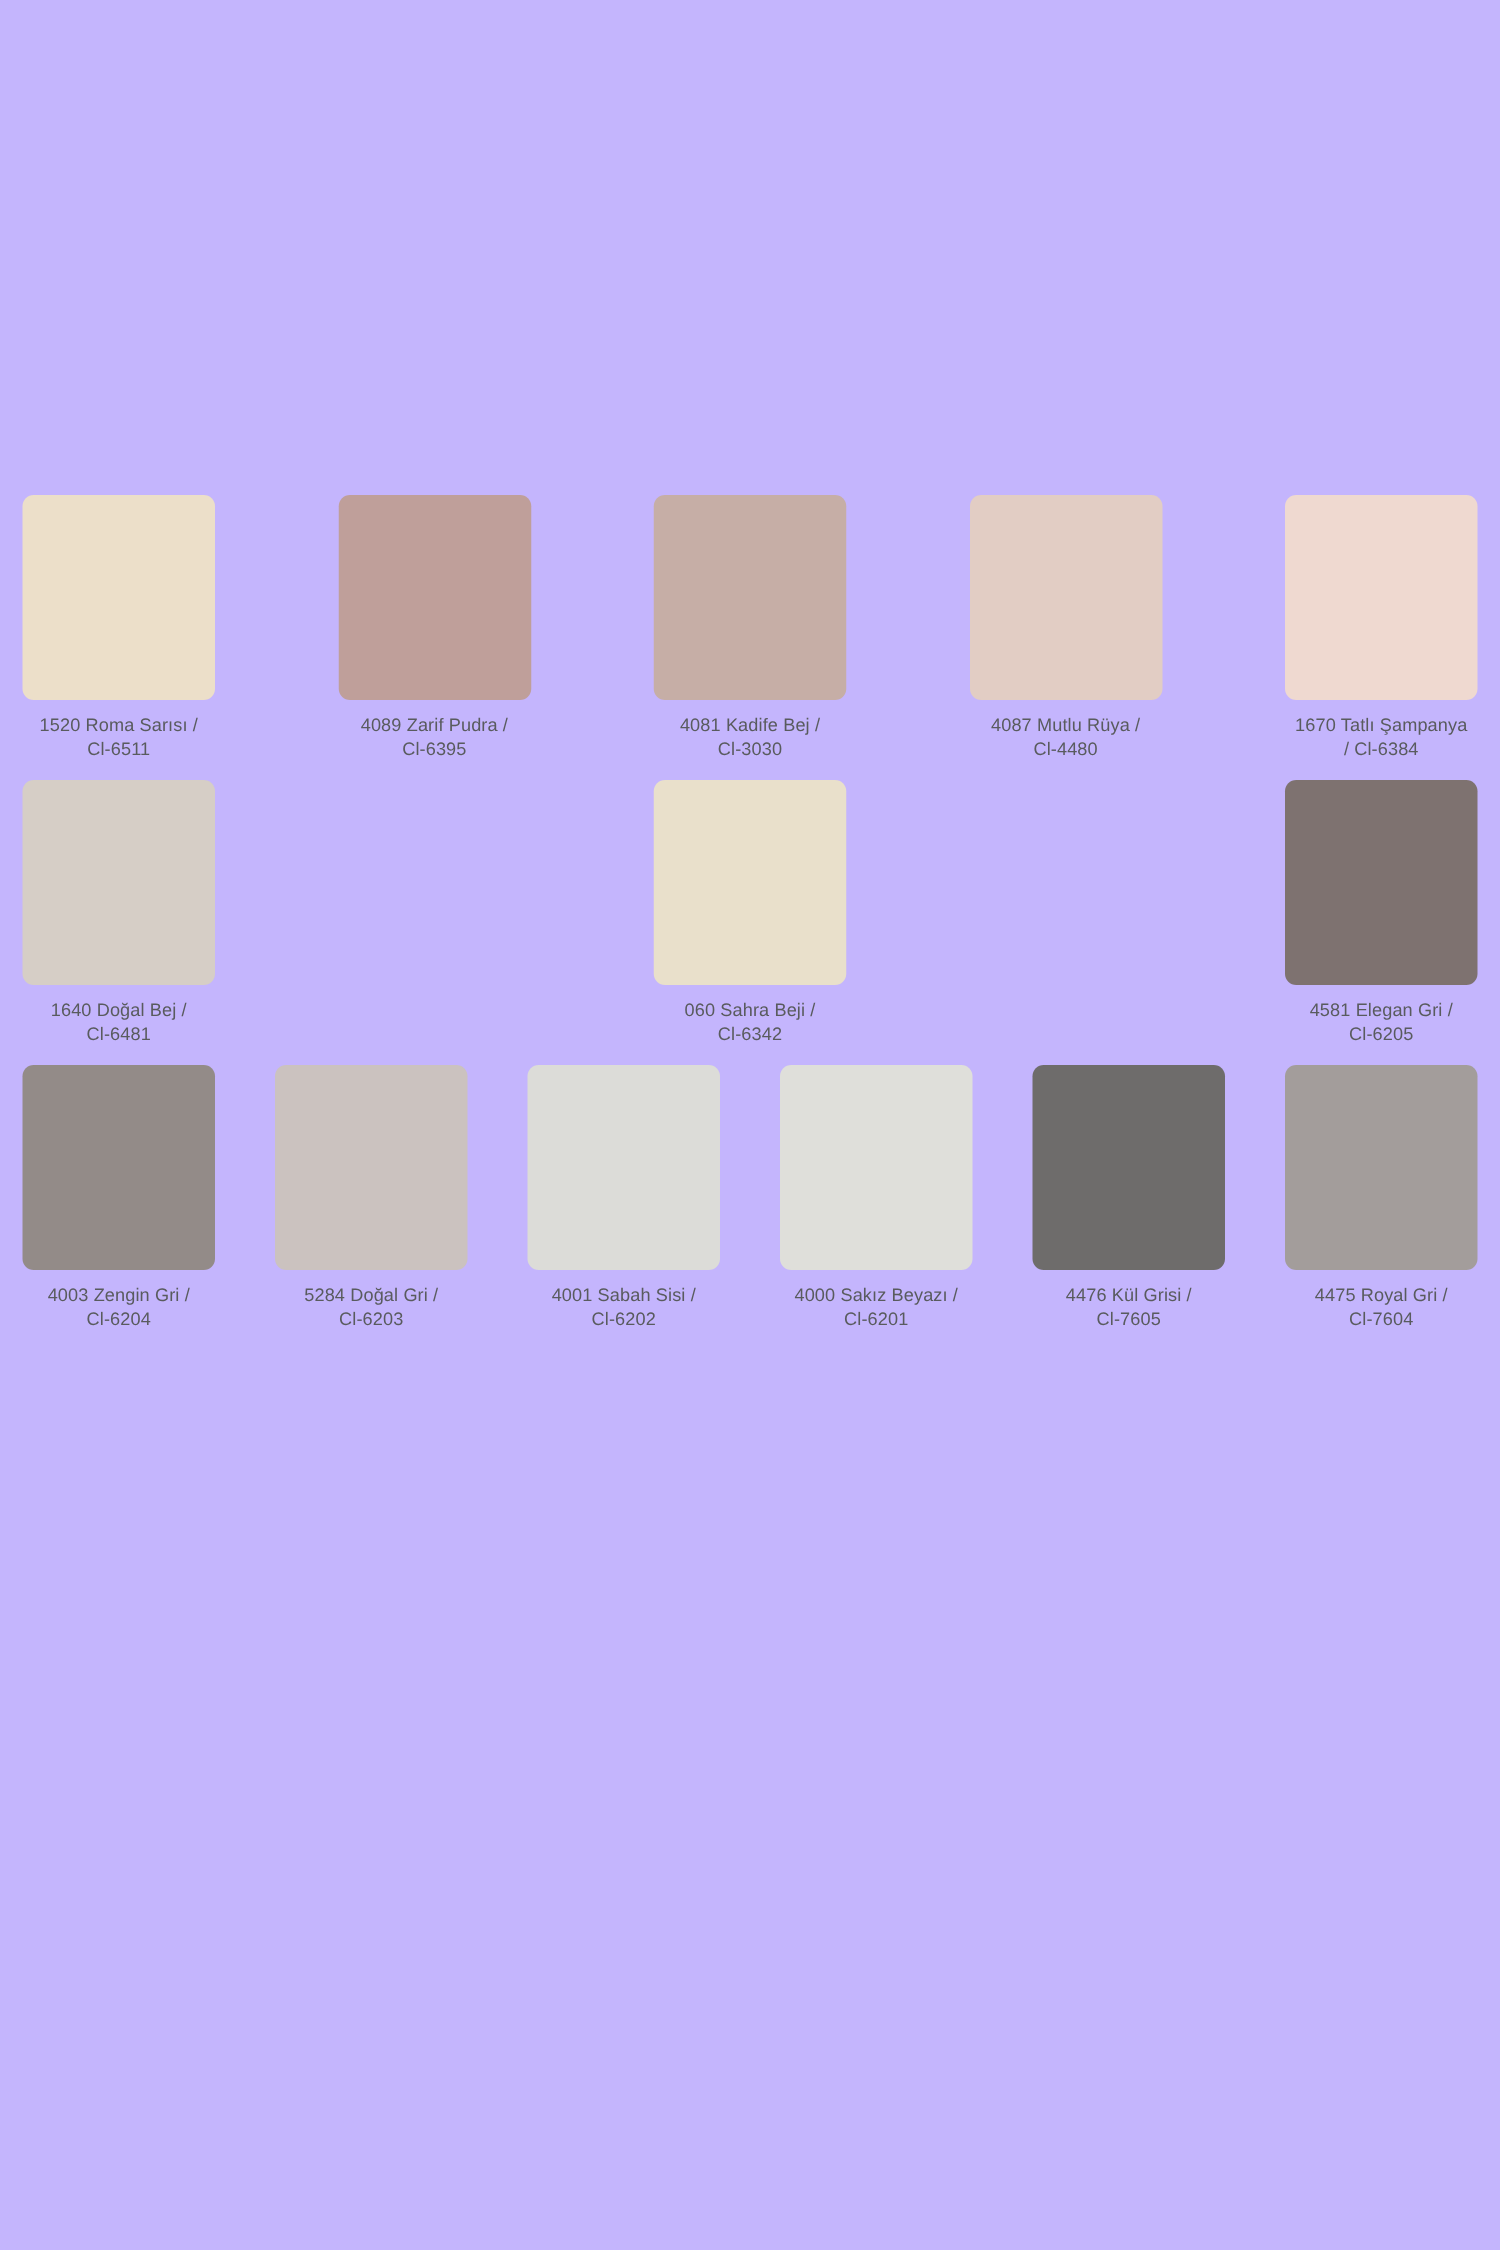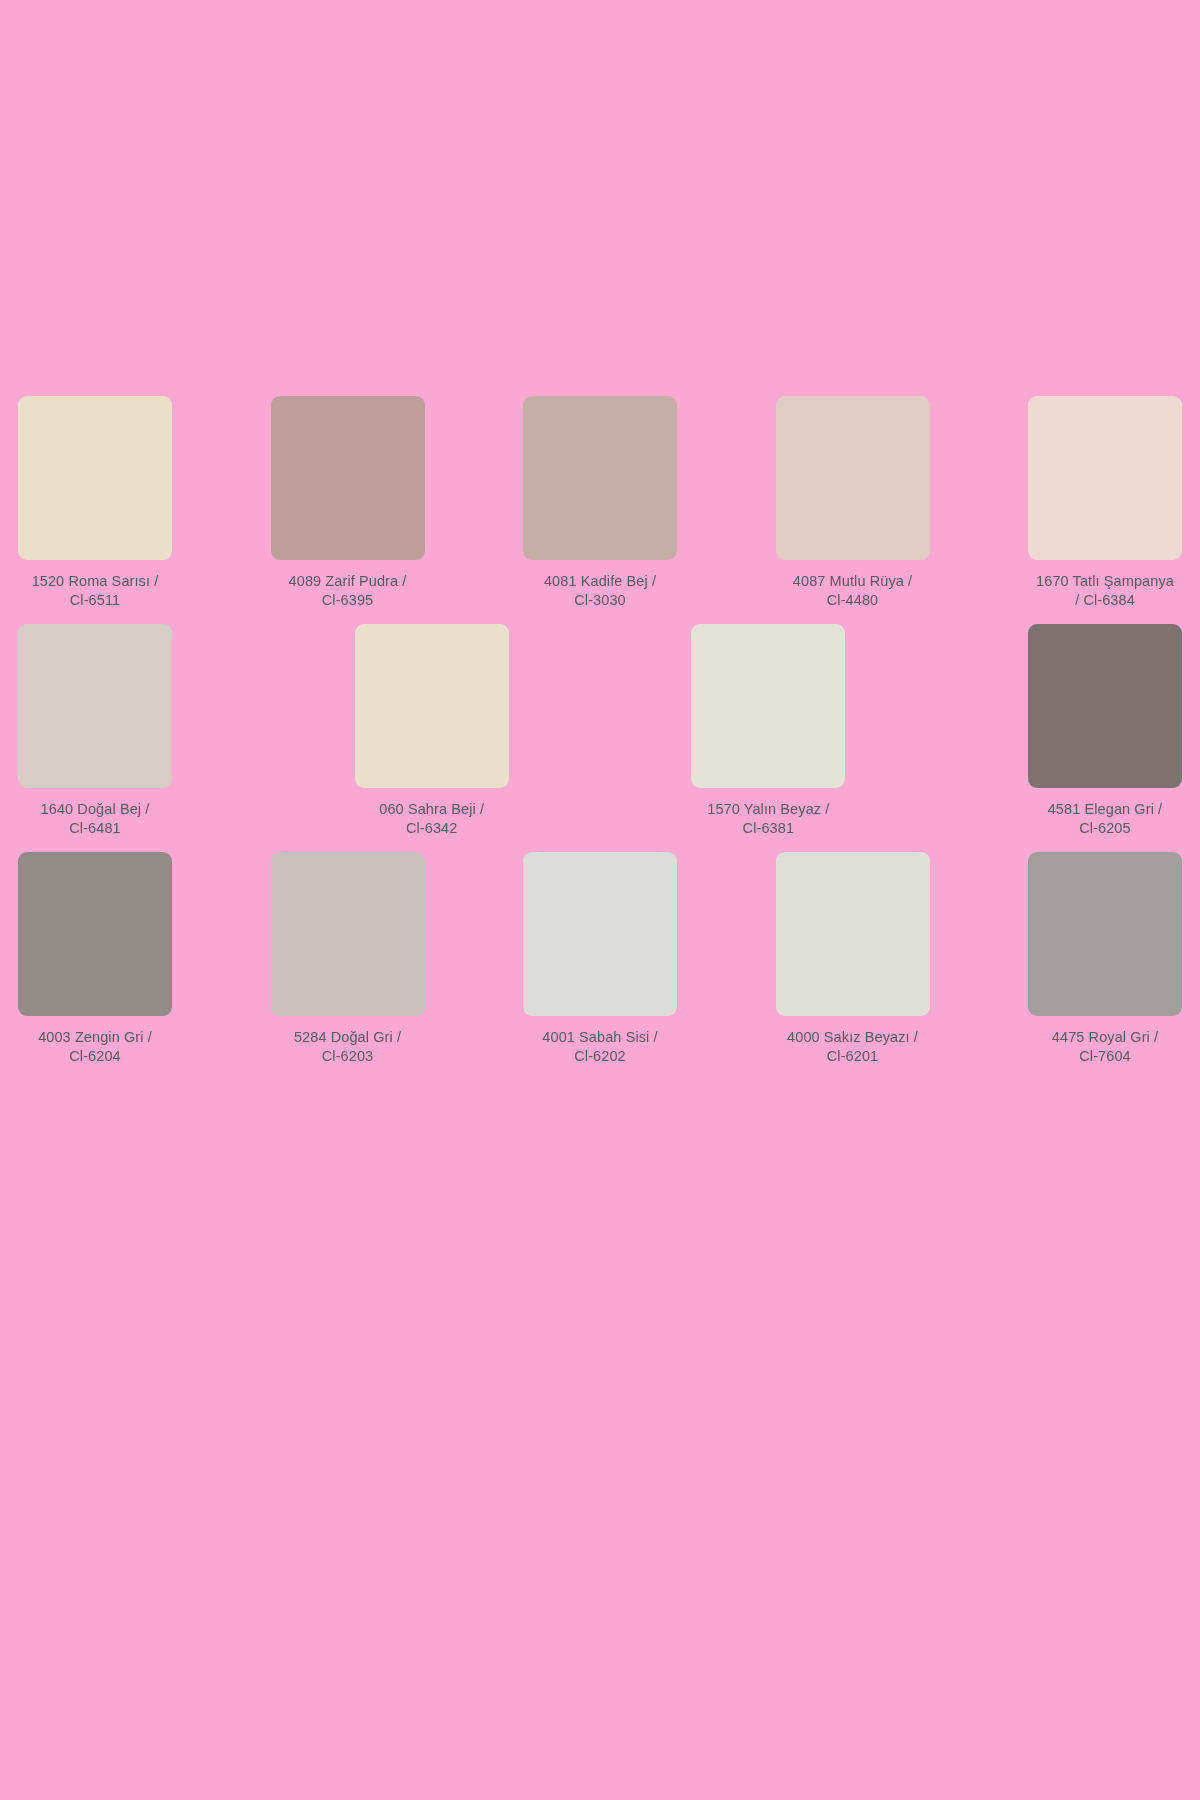--- a/index.html
+++ b/index.html
@@ -12,21 +12,21 @@
     height: 1800px;
     font-family: "Liberation Sans", sans-serif;
     -webkit-font-smoothing: antialiased;
     overflow: hidden;
   }
 
   .page {
     position: relative;
     width: 1200px;
     height: 1800px;
-    background: #f9a8d4;
+    background: #c4b5fd;
     box-sizing: border-box;
   }
 
   .palette {
     position: absolute;
     left: 0;
     top: 396px;
     width: 1200px;
   }
 
@@ -121,27 +121,20 @@
         </div>
       </div>
       <div class="swatch-cell">
         <div class="swatch-chip" style="background-color: rgb(233, 224, 203);"></div>
         <div class="swatch-label">
           <span>060 Sahra Beji /</span><br>
           <span>Cl-6342</span>
         </div>
       </div>
       <div class="swatch-cell">
-        <div class="swatch-chip" style="background-color: rgb(228, 225, 215);"></div>
-        <div class="swatch-label">
-          <span>1570 Yalın Beyaz /</span><br>
-          <span>Cl-6381</span>
-        </div>
-      </div>
-      <div class="swatch-cell">
         <div class="swatch-chip" style="background-color: rgb(126, 114, 112);"></div>
         <div class="swatch-label">
           <span>4581 Elegan Gri /</span><br>
           <span>Cl-6205</span>
         </div>
       </div>
     </div>
 
     <div class="swatch-row">
       <div class="swatch-cell">
@@ -166,20 +159,27 @@
         </div>
       </div>
       <div class="swatch-cell">
         <div class="swatch-chip" style="background-color: rgb(223, 223, 218);"></div>
         <div class="swatch-label">
           <span>4000 Sakız Beyazı /</span><br>
           <span>Cl-6201</span>
         </div>
       </div>
       <div class="swatch-cell">
+        <div class="swatch-chip" style="background-color: rgb(110, 108, 107);"></div>
+        <div class="swatch-label">
+          <span>4476 Kül Grisi /</span><br>
+          <span>Cl-7605</span>
+        </div>
+      </div>
+      <div class="swatch-cell">
         <div class="swatch-chip" style="background-color: rgb(163, 157, 155);"></div>
         <div class="swatch-label">
           <span>4475 Royal Gri /</span><br>
           <span>Cl-7604</span>
         </div>
       </div>
     </div>
 
   </div>
 </div>

